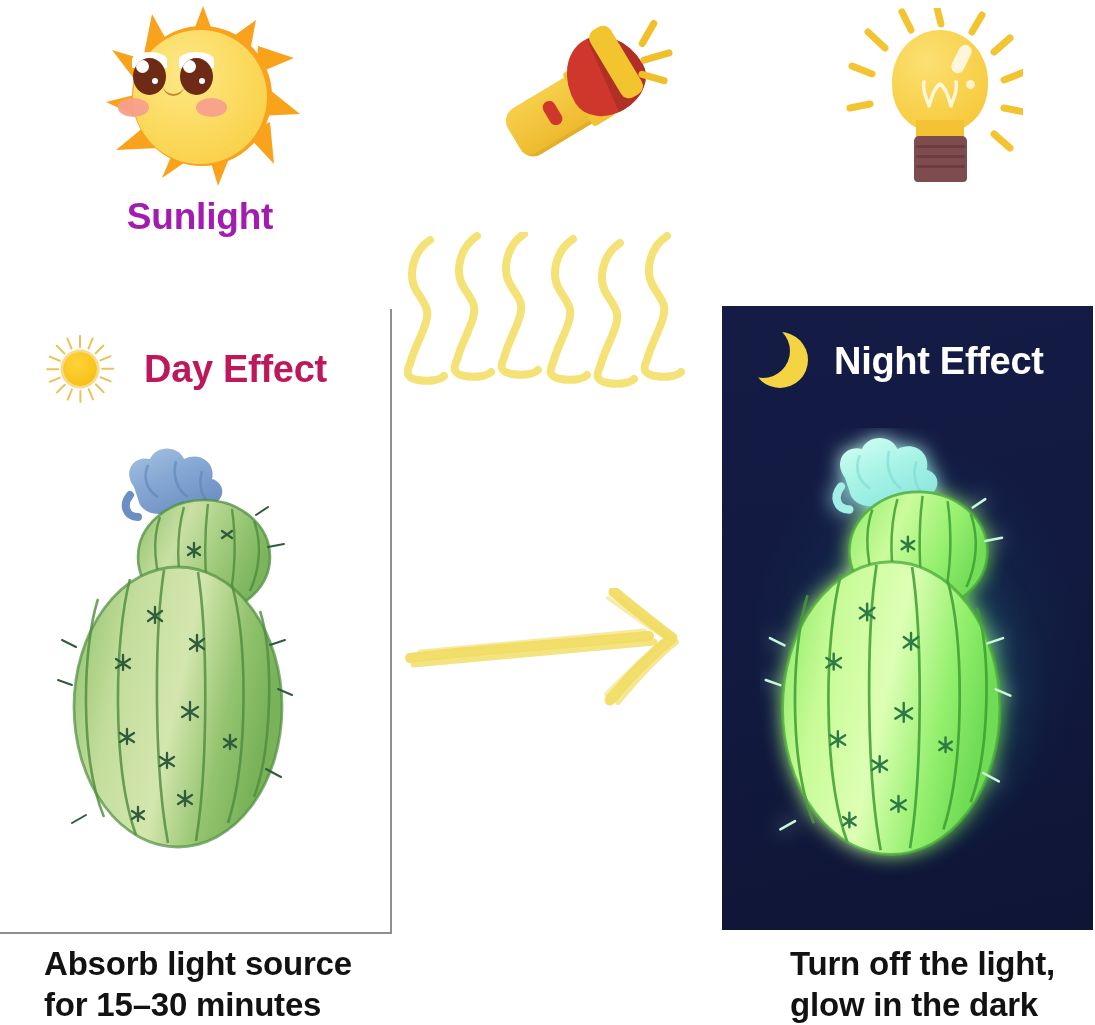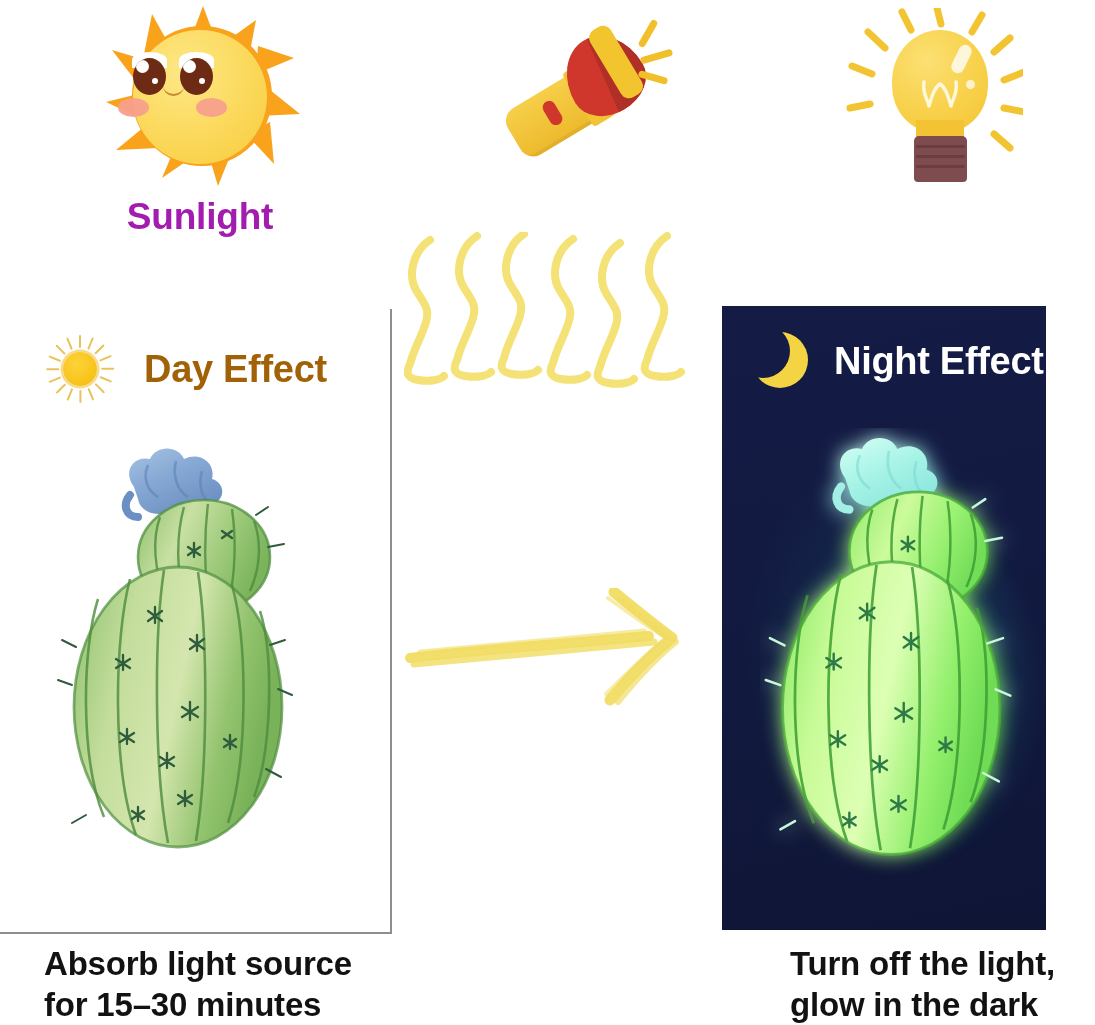--- a/index.html
+++ b/index.html
@@ -109,33 +109,33 @@
   #day-panel{
     left:-2px;top:309px;width:394px;height:625px;
     background:#ffffff;
     border-right:2.5px solid #8e8e8e;
     border-bottom:2.5px solid #8e8e8e;
     box-sizing:border-box;
   }
   .panel-head{position:absolute;display:flex;align-items:center;}
   #day-head{left:46px;top:24px;}
   .panel-title{font-size:38px;font-weight:700;letter-spacing:-0.3px;white-space:nowrap;}
-  #day-title{color:#a16207;margin-left:28px;}
+  #day-title{color:#be185d;margin-left:28px;}
   
   #day-sun-icon{position:relative;width:72px;height:72px;}
   #day-sun-icon .ds-core{
     position:absolute;left:19px;top:19px;width:34px;height:34px;border-radius:50%;
     background:radial-gradient(circle at 40% 34%,#fdd338 0%,#f8c21a 70%,#efae0c 100%);
     box-shadow:0 0 0 2.5px #f6d98a;
   }
   #day-sun-icon .ds-ray{position:absolute;left:35px;top:2px;width:2.4px;height:13px;background:#e9c35a;border-radius:2px;transform-origin:1.2px 34px;}
 
   
   #night-panel{
-    left:722px;top:306px;width:324px;height:624px;
+    left:722px;top:306px;width:371px;height:624px;
     background:
       radial-gradient(ellipse 62% 48% at 52% 56%, rgba(58,190,170,.30) 0%, rgba(30,90,110,.12) 45%, rgba(0,0,0,0) 72%),
       linear-gradient(168deg,#141c46 0%,#121a41 45%,#0e1535 100%);
     box-sizing:border-box;overflow:hidden;
   }
   #night-head{left:28px;top:24px;}
   #night-title{color:#ffffff;margin-left:22px;}
   .moon{
     position:relative;width:62px;height:62px;
   }

